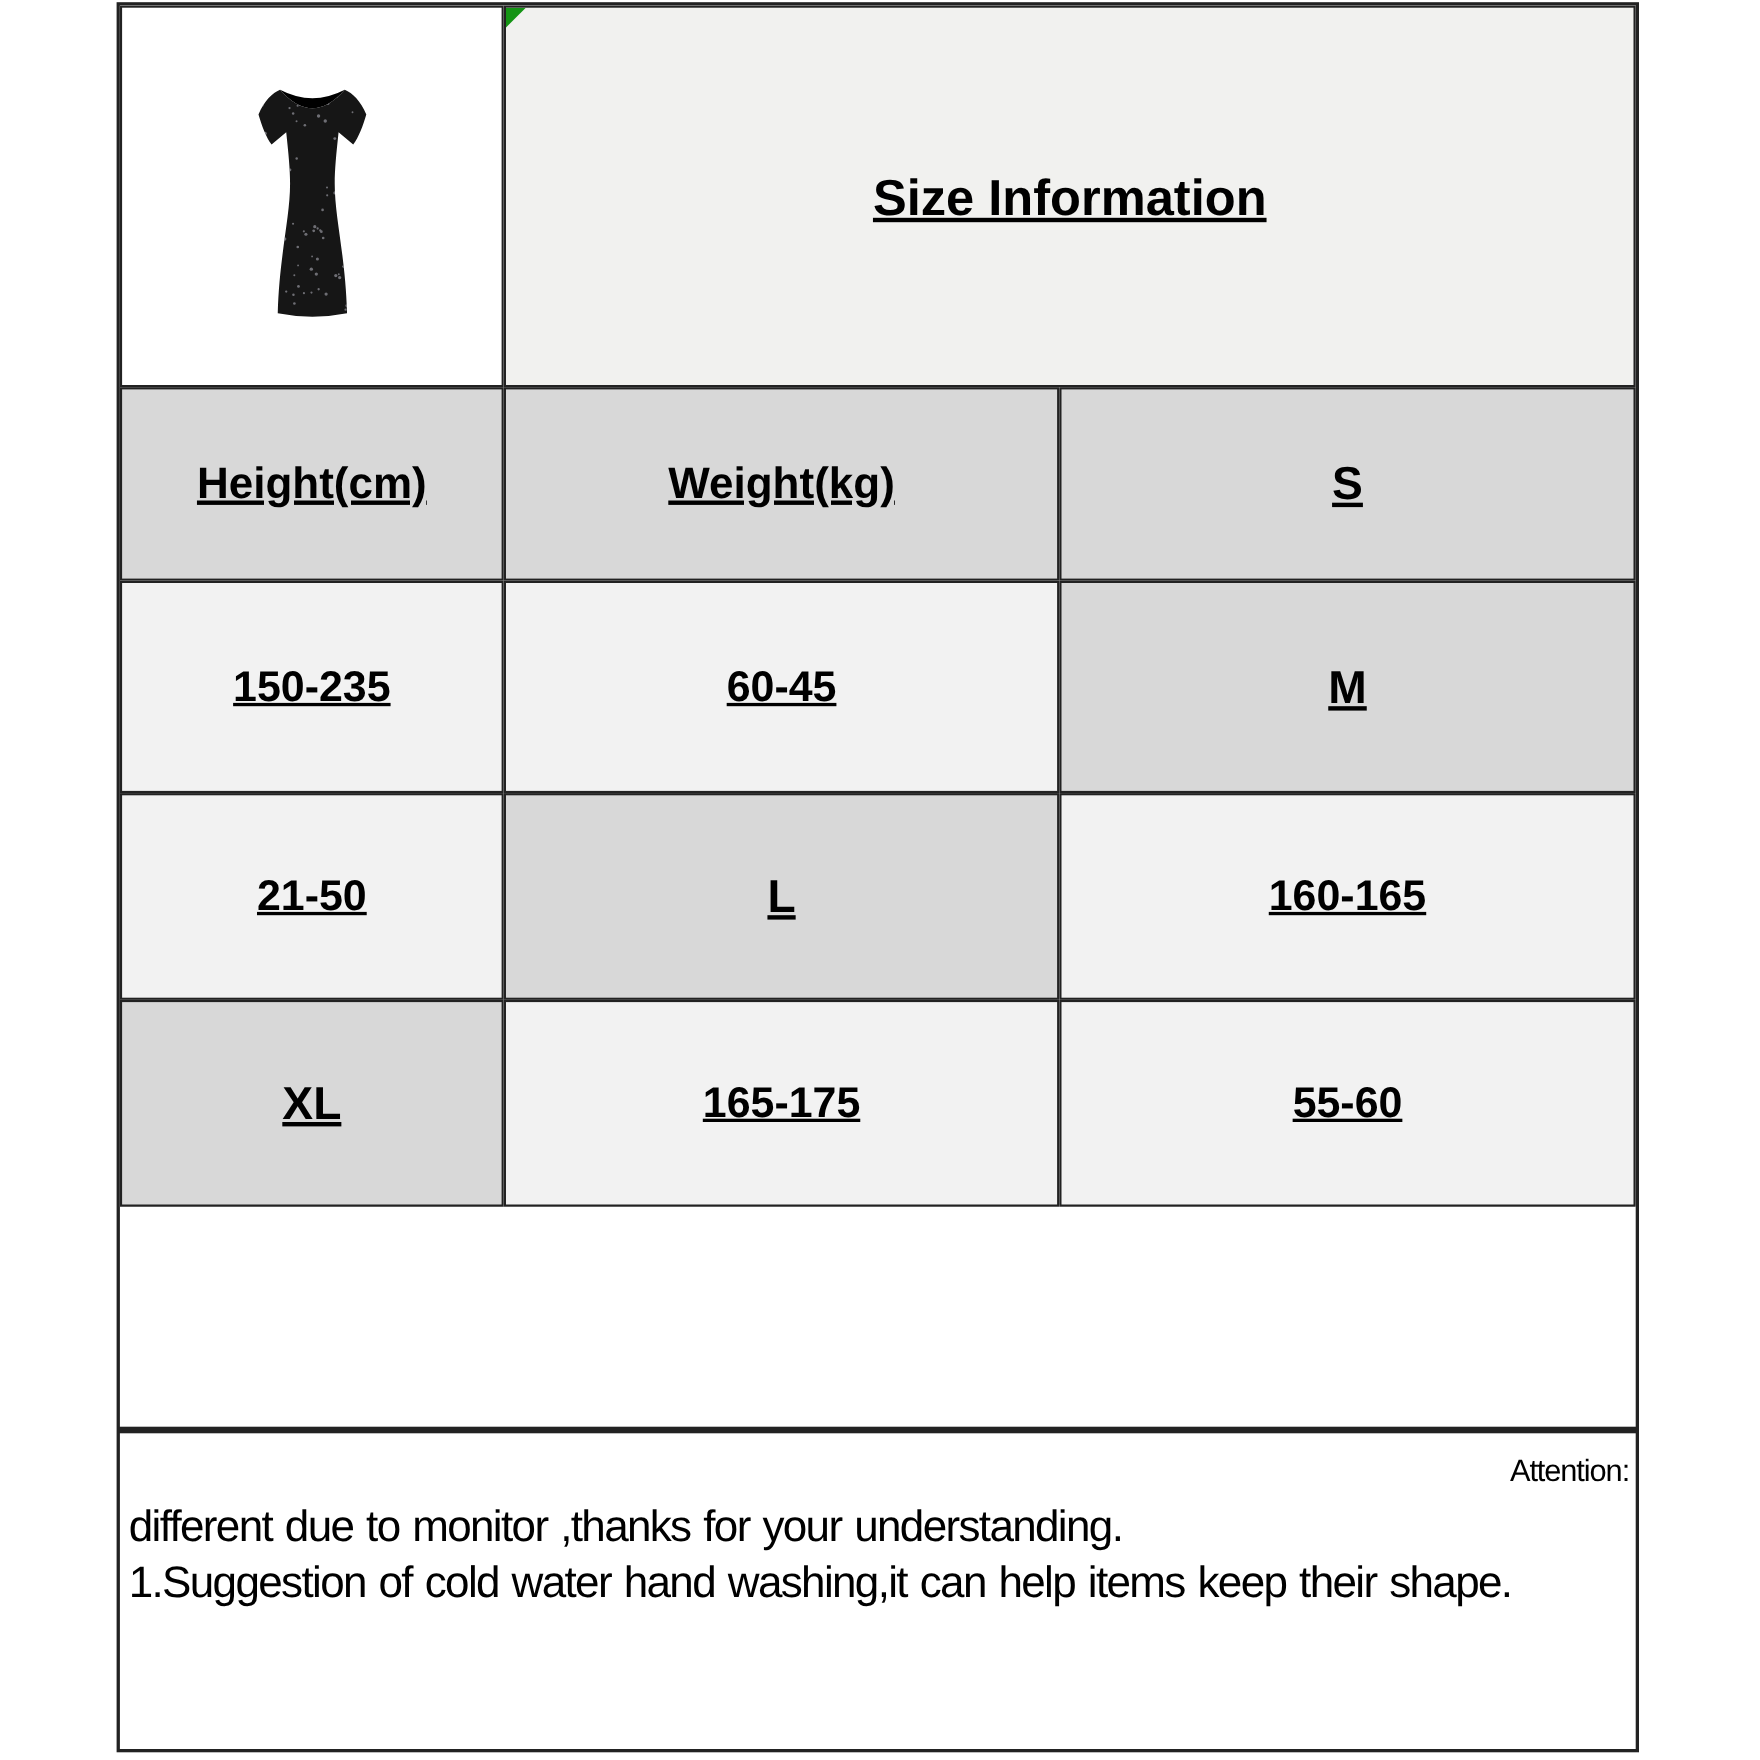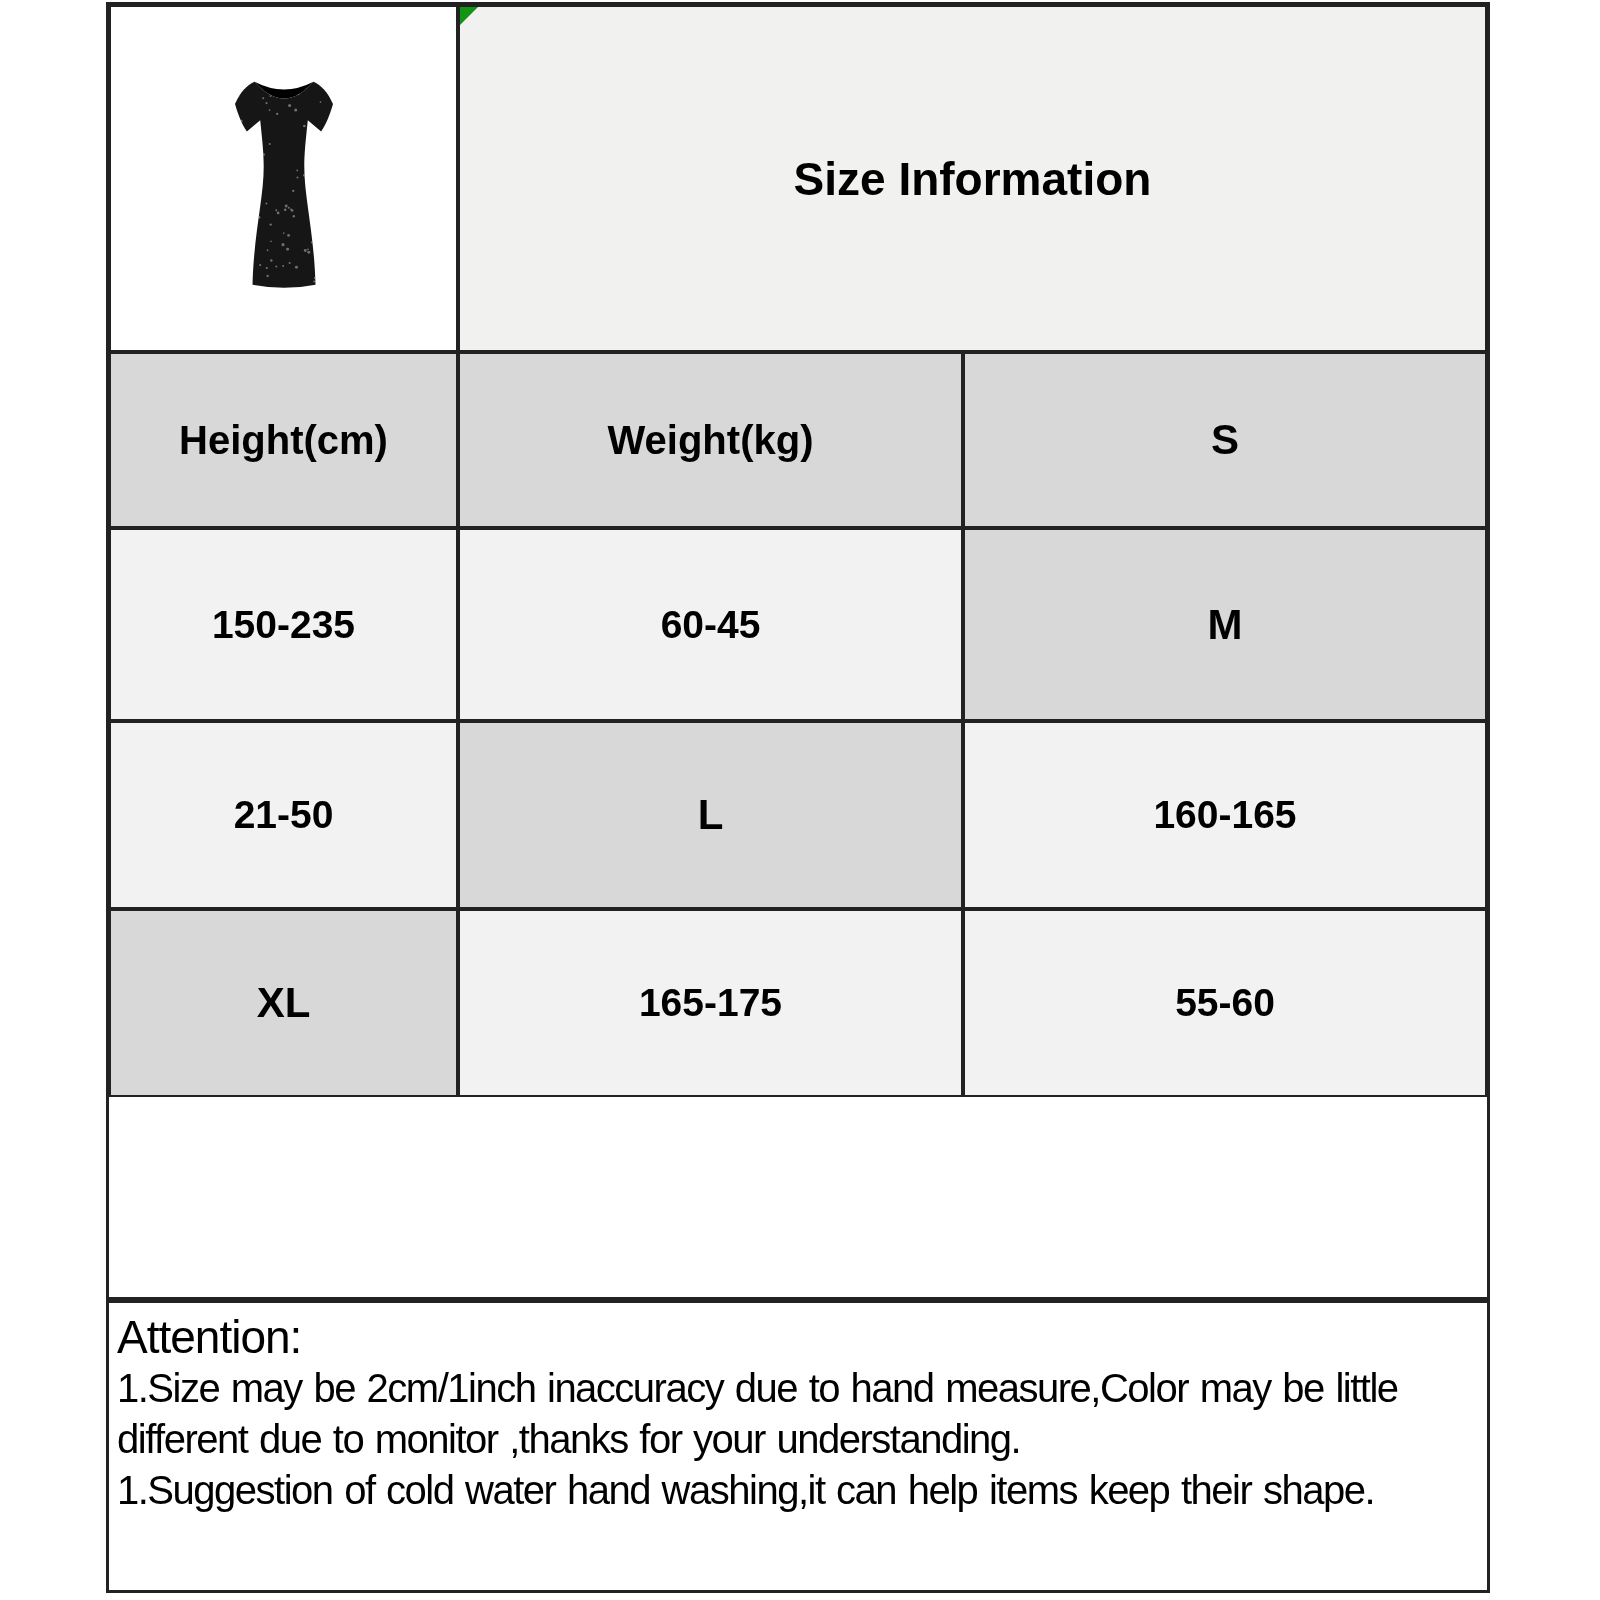--- a/index.html
+++ b/index.html
@@ -16,20 +16,21 @@
     width:1600px;height:1600px;background:#ffffff;position:relative;
     font-family:"Liberation Sans","DejaVu Sans",sans-serif;color:var(--text);
   }
   .size-table{
     position:absolute;left:106px;top:2px;width:1384px;height:1298px;
     display:grid;
     grid-template-columns:349px 505px 524px;
     grid-template-rows:347px 176px 193px 188px 188px 193px;
     border:3px solid var(--border);
     background:#ffffff;
+    text-decoration:underline;
   }
   .cell{
     border:2px solid var(--border);
     display:flex;align-items:center;justify-content:center;
     position:relative;overflow:hidden;
   }
   .cell-image{background:#ffffff;grid-column:1;grid-row:1;}
   .cell-title{
     background:var(--title-bg);grid-column:2 / 4;grid-row:1;
     font-size:46px;font-weight:700;letter-spacing:0px;
@@ -42,21 +43,21 @@
   .head-cell{background:var(--label-bg);font-weight:700;font-size:40px;}
   .head-size{font-size:56px;}
   .label-cell{background:var(--label-bg);font-weight:700;font-size:42px;}
   .data-cell{background:var(--data-bg);font-weight:700;font-size:39px;}
   .attention-box{
     position:absolute;left:106px;top:1300px;width:1384px;height:293px;
     border:3px solid var(--border);background:#ffffff;
     padding:8px 6px 0 8px;
   }
   .attention-title{
-    font-size:46px;line-height:52px;letter-spacing:-1px;white-space:nowrap;
+    font-size:28px;line-height:52px;letter-spacing:-1px;white-space:nowrap;text-align:right;
   }
   .note-line{
     font-size:40px;line-height:51px;letter-spacing:-1.5px;white-space:nowrap;
     word-spacing:2px;
   }
   .dress-svg{display:block;}
 </style>
 </head>
 <body>
 
@@ -200,16 +201,15 @@
   <div class="cell data-cell">160-165</div>
 
   <div class="cell label-cell">XL</div>
   <div class="cell data-cell">165-175</div>
   <div class="cell data-cell">55-60</div>
 
 </div>
 
 <div class="attention-box">
   <div class="attention-title">Attention:</div>
-  <div class="note-line">1.Size may be 2cm/1inch inaccuracy due to hand measure,Color may be little</div>
   <div class="note-line">different due to monitor ,thanks for your understanding.</div>
   <div class="note-line">1.Suggestion of cold water hand washing,it can help items keep their shape.</div>
 </div>
 
 </body></html>

